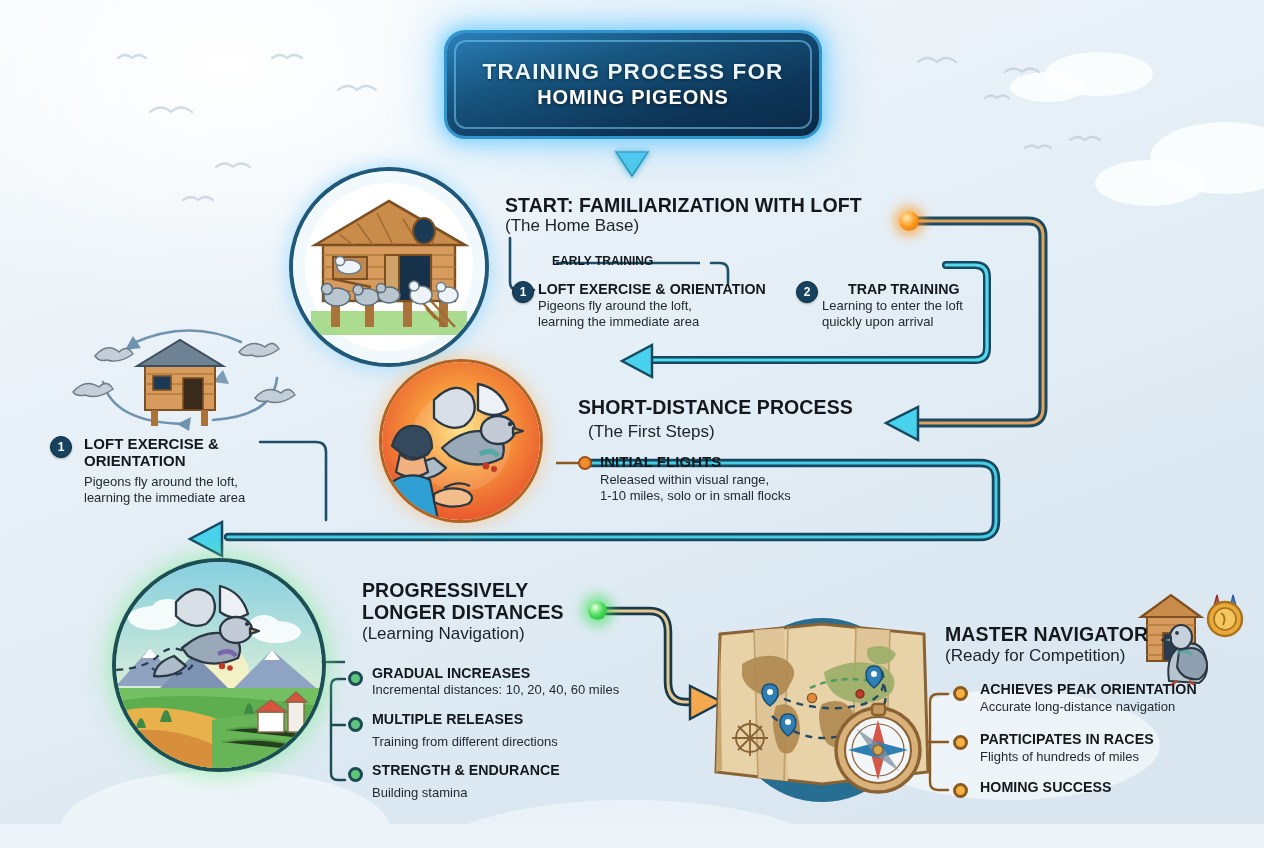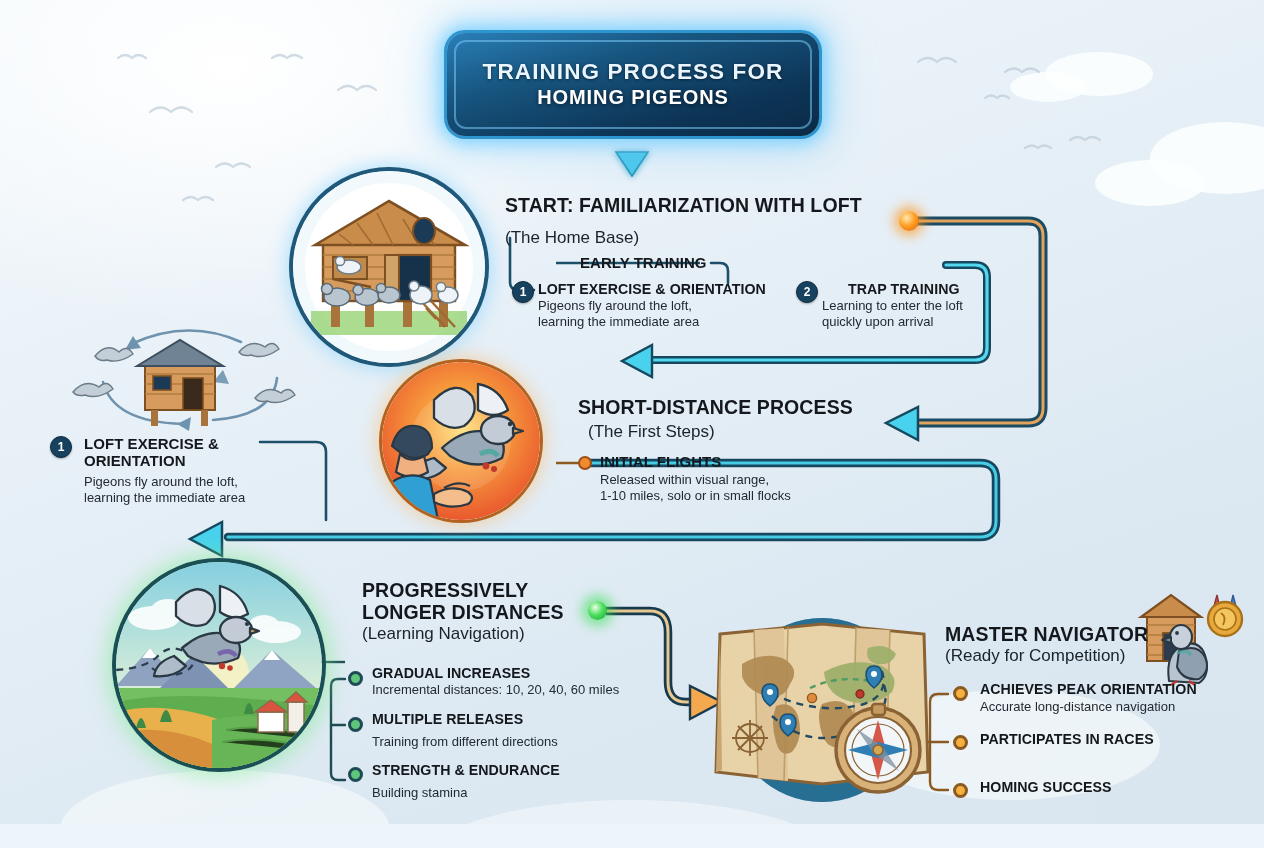--- a/index.html
+++ b/index.html
@@ -499,23 +499,23 @@
       </g>
       <g stroke="#c0392b" stroke-width="2.2">
           <line x1="40" y1="92" x2="34" y2="96"></line>
           <line x1="52" y1="92" x2="58" y2="96"></line>
         </g>
       <path d="M40,64 q10,-4 14,2" stroke="#4aa8a0" stroke-width="3.4" fill="none" opacity=".7"></path>
     </svg>
   </div>
 
   <div class="sec-title" style="left:505px;top:195px;width:420px;">START: FAMILIARIZATION WITH LOFT</div>
-  <div class="sec-sub" style="left:505px;top:216px;width:300px;margin-top:12px;">(The Home Base)</div>
-
-  <div class="item-h" style="left:552px;top:255px;width:180px;font-size:15px;margin-left:28px;">EARLY TRAINING</div>
+  <div class="sec-sub" style="left:505px;top:216px;width:300px;">(The Home Base)</div>
+
+  <div class="item-h" style="left:552px;top:255px;width:180px;font-size:12px;">EARLY TRAINING</div>
 
   <div class="numbadge" style="left:512px;top:281px;">1</div>
   <div class="item-h" style="left:538px;top:282px;width:260px;">LOFT EXERCISE &amp; ORIENTATION</div>
   <div class="item-d" style="left:538px;top:298px;width:260px;">Pigeons fly around the loft,
 learning the immediate area</div>
 
   <div class="numbadge" style="left:796px;top:281px;">2</div>
   <div class="item-h" style="left:848px;top:282px;width:230px;">TRAP TRAINING</div>
   <div class="item-d" style="left:822px;top:298px;width:230px;">Learning to enter the loft
 quickly upon arrival</div>
@@ -556,17 +556,18 @@
 
   <div class="sec-title" style="left:945px;top:624px;width:260px;">MASTER NAVIGATOR</div>
   <div class="sec-sub" style="left:945px;top:646px;width:260px;">(Ready for Competition)</div>
 
   <div class="doto" style="left:953px;top:686px;"></div>
   <div class="item-h" style="left:980px;top:682px;width:290px;">ACHIEVES PEAK ORIENTATION</div>
   <div class="item-d" style="left:980px;top:699px;width:290px;">Accurate long-distance navigation</div>
 
   <div class="doto" style="left:953px;top:735px;"></div>
   <div class="item-h" style="left:980px;top:732px;width:270px;">PARTICIPATES IN RACES</div>
+  <div class="item-d" style="left:980px;top:749px;width:270px;">Flights of hundreds of miles</div>
 
   <div class="doto" style="left:953px;top:783px;"></div>
   <div class="item-h" style="left:980px;top:780px;width:270px;">HOMING SUCCESS</div>
 
 </div>
 
 </body></html>

